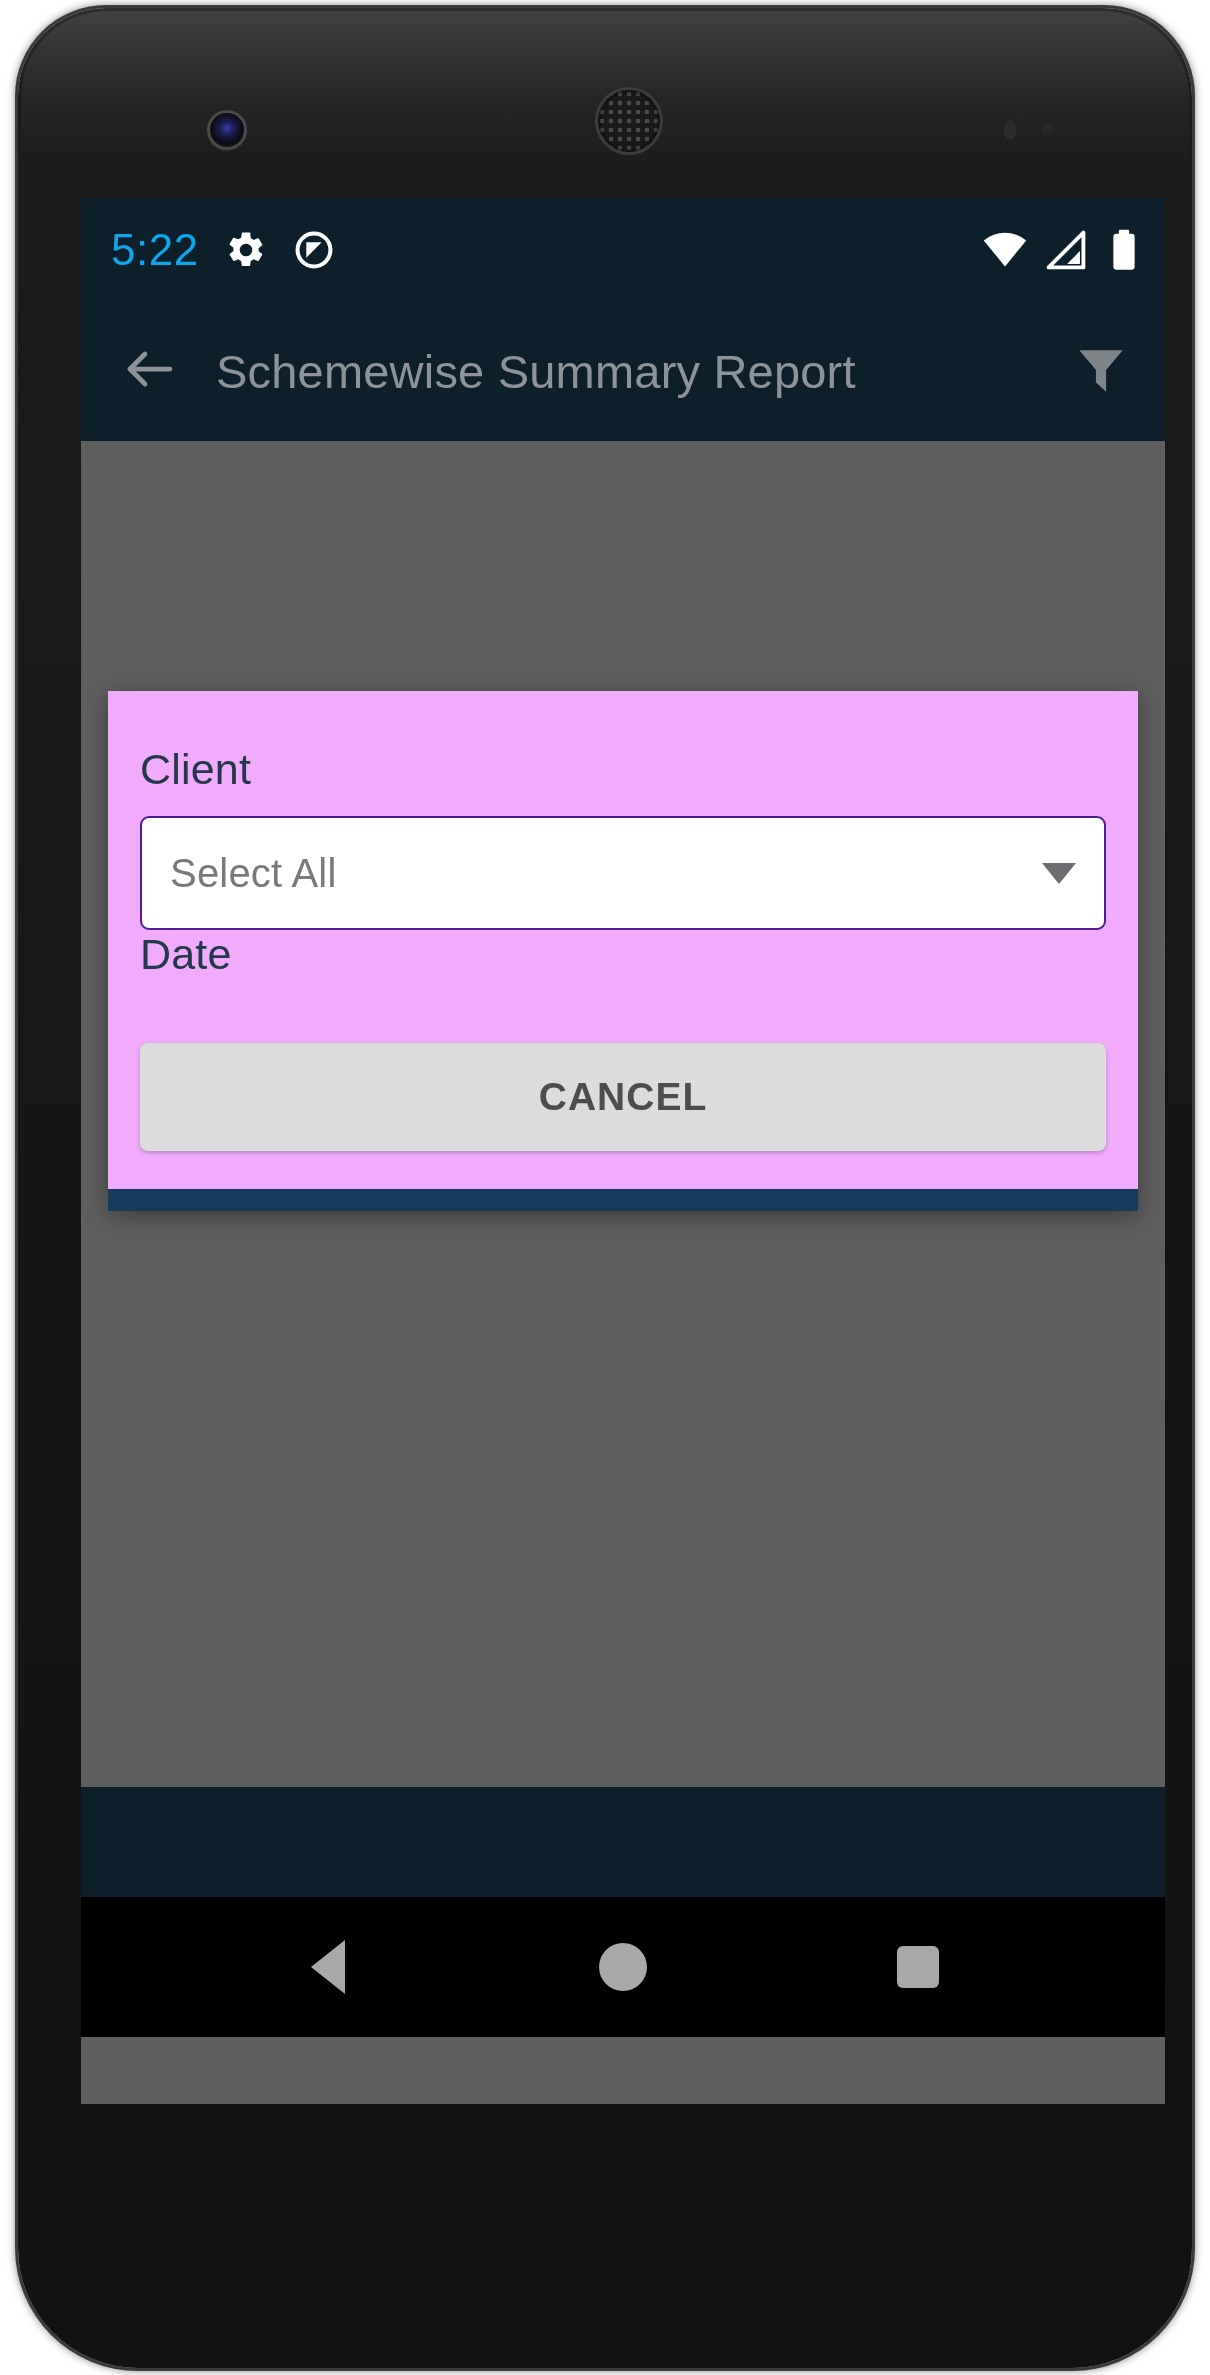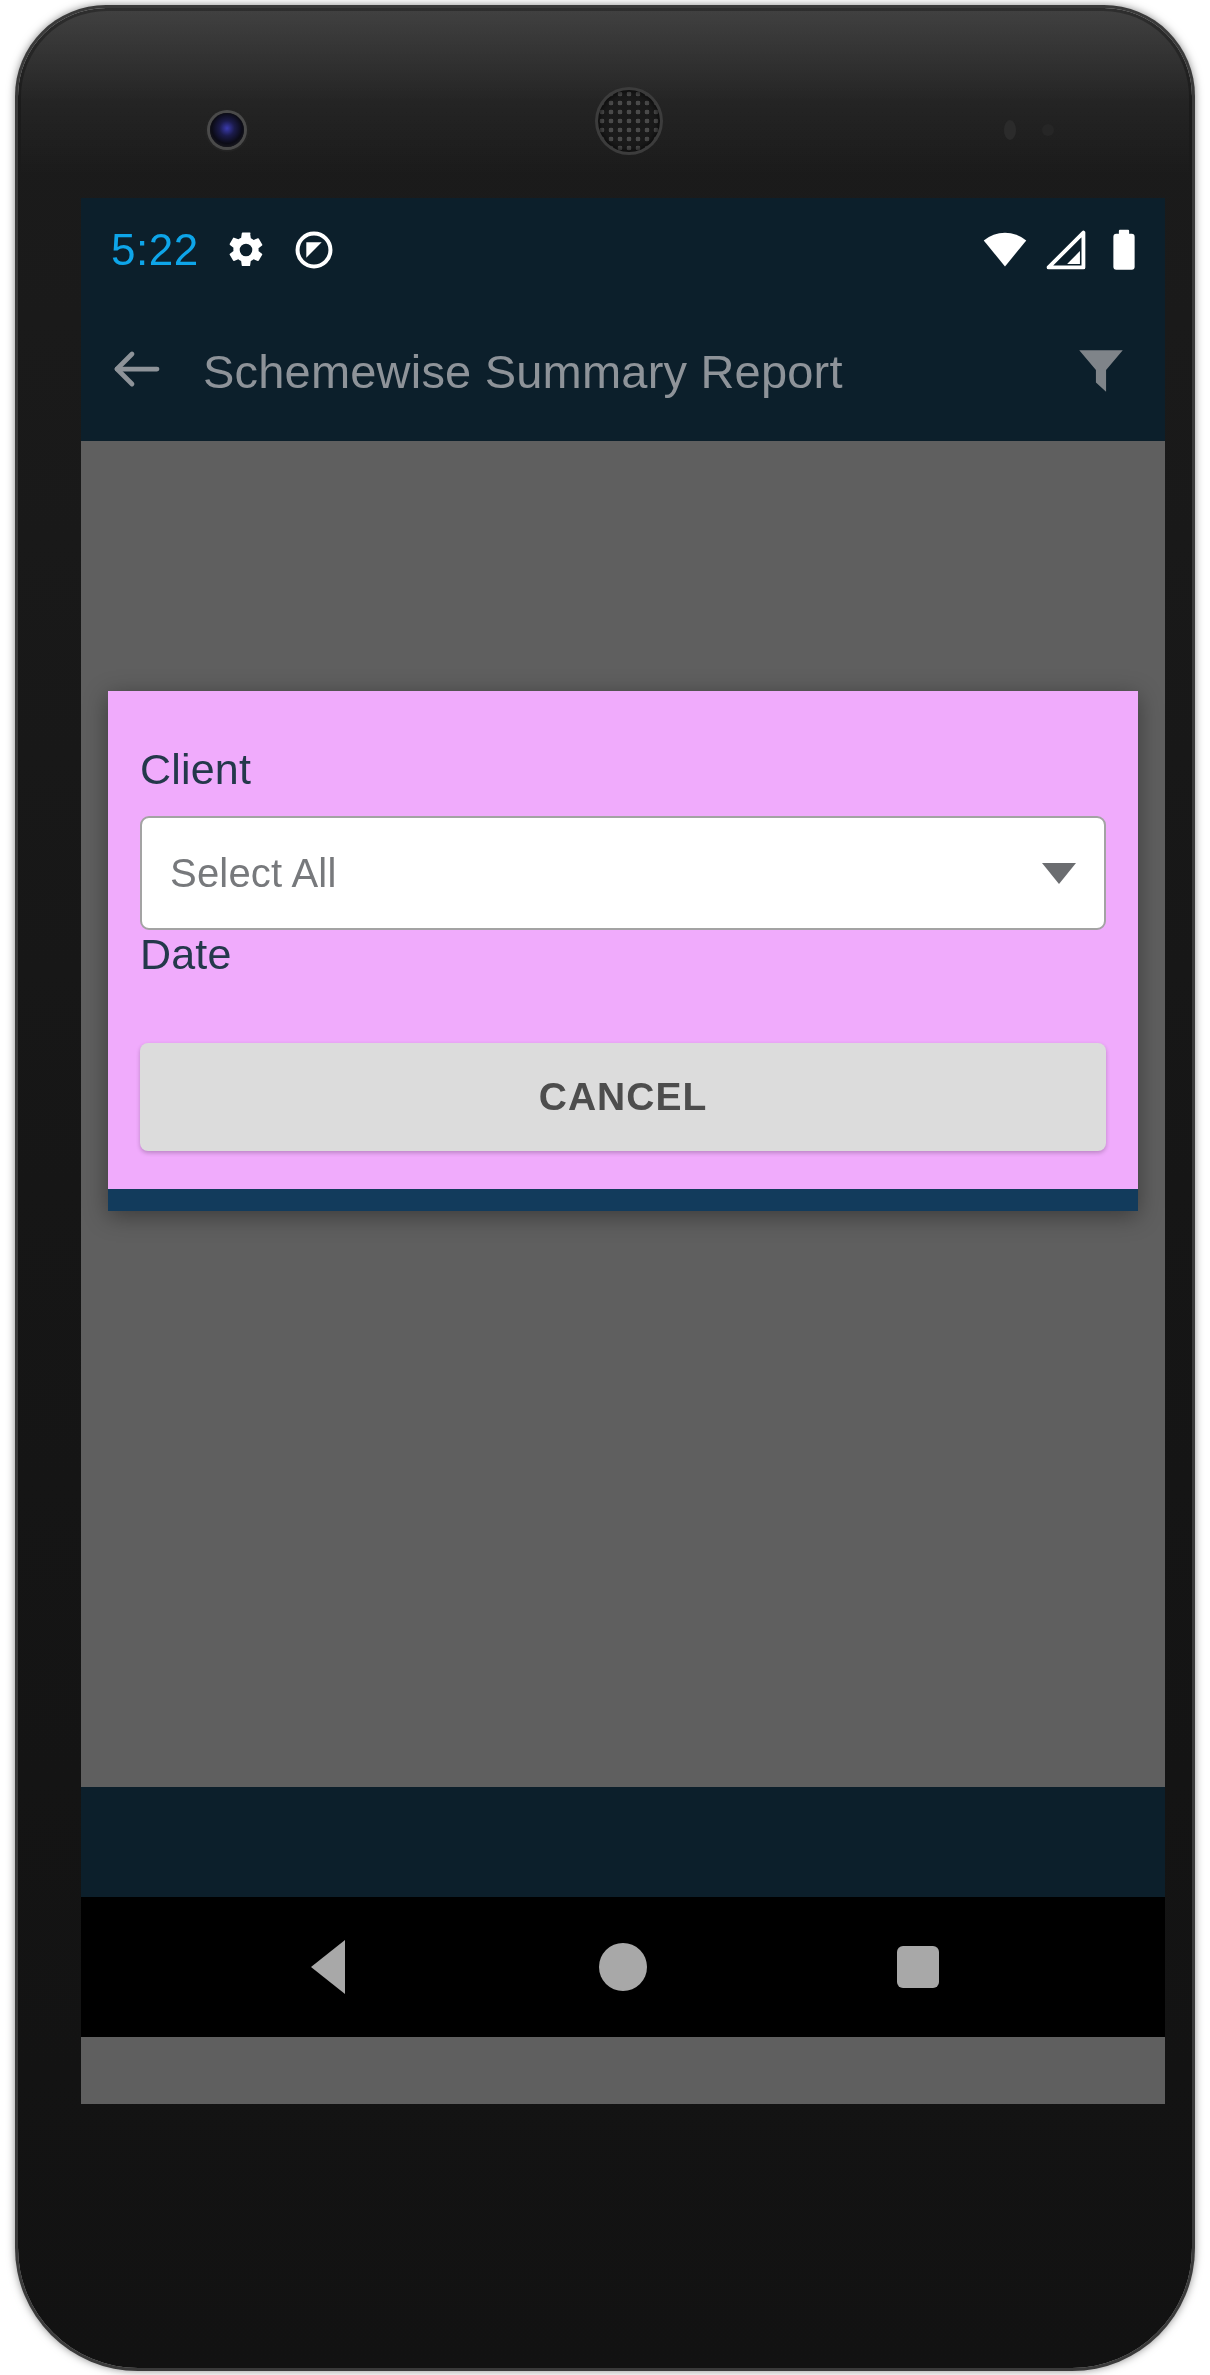--- a/index.html
+++ b/index.html
@@ -92,21 +92,21 @@
     gap: 17px;
   }
   .si { display: block; }
 
   
   .app-bar {
     height: 140px;
     background: #0c1f2b;
     display: flex;
     align-items: center;
-    padding: 0 26px 0 18px;
+    padding: 0 26px 0 31px;
     justify-content: center;
   }
   .back-btn {
     width: 76px; height: 76px;
     display: flex; align-items: center; justify-content: center;
     flex: 0 0 auto;
   }
   .app-title {
     color: #8e9399;
     font-size: 47px;
@@ -146,21 +146,21 @@
     font-size: 43px;
     font-weight: 400;
     margin-bottom: 22px;
     letter-spacing: .2px;
   }
   .field-label.date-label { }
 
   .select-box {
     position: relative;
     height: 114px;
-    border: 2px solid #a3a3a3;
+    border: 2px solid #4c1d95;
     border-radius: 9px;
     background: #ffffff;
     display: flex;
     align-items: center;
     padding: 0 28px;
   }
   .select-value {
     font-size: 40px;
     color: #77797c;
     font-weight: 400;

